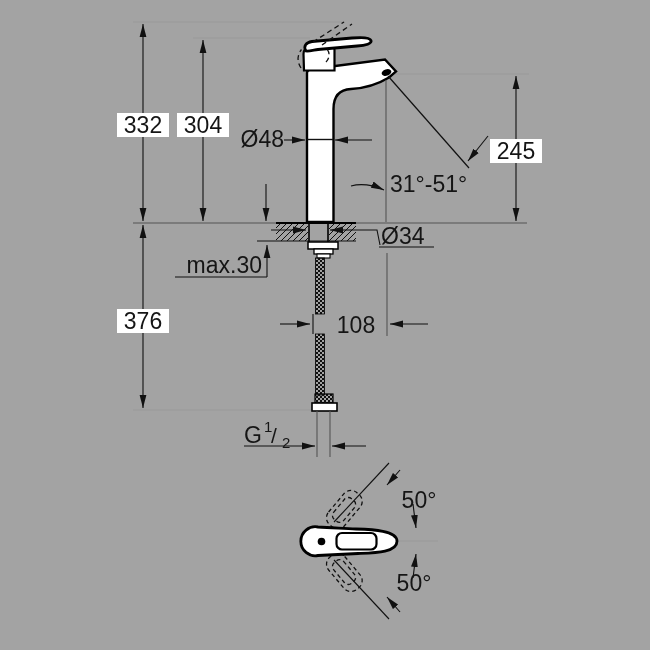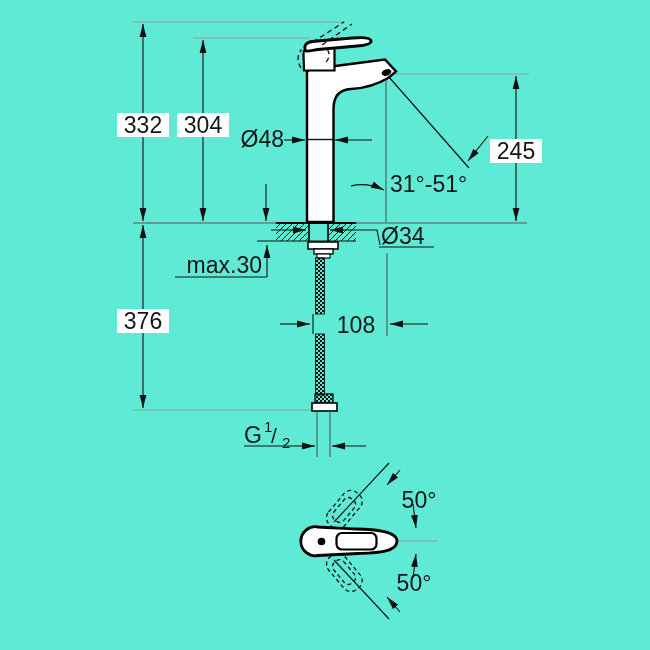--- a/index.html
+++ b/index.html
@@ -1,16 +1,16 @@
 <!DOCTYPE html>
 <html><head>
 <meta charset="utf-8">
 <style>
   html,body{margin:0;padding:0;background:#fff;}
-  #canvas{position:relative;width:650px;height:650px;background:#5eead4;overflow:hidden;}
+  #canvas{position:relative;width:650px;height:650px;background:#a3a3a3;overflow:hidden;}
   svg{display:block;}
   text{font-family:"Liberation Sans","DejaVu Sans",sans-serif;fill:#151515;}
   .dim{font-size:23px;}
   .sup{font-size:15px;}
   .slash{font-size:21px;}
 </style>
 </head>
 <body>
 
 <div id="canvas">

